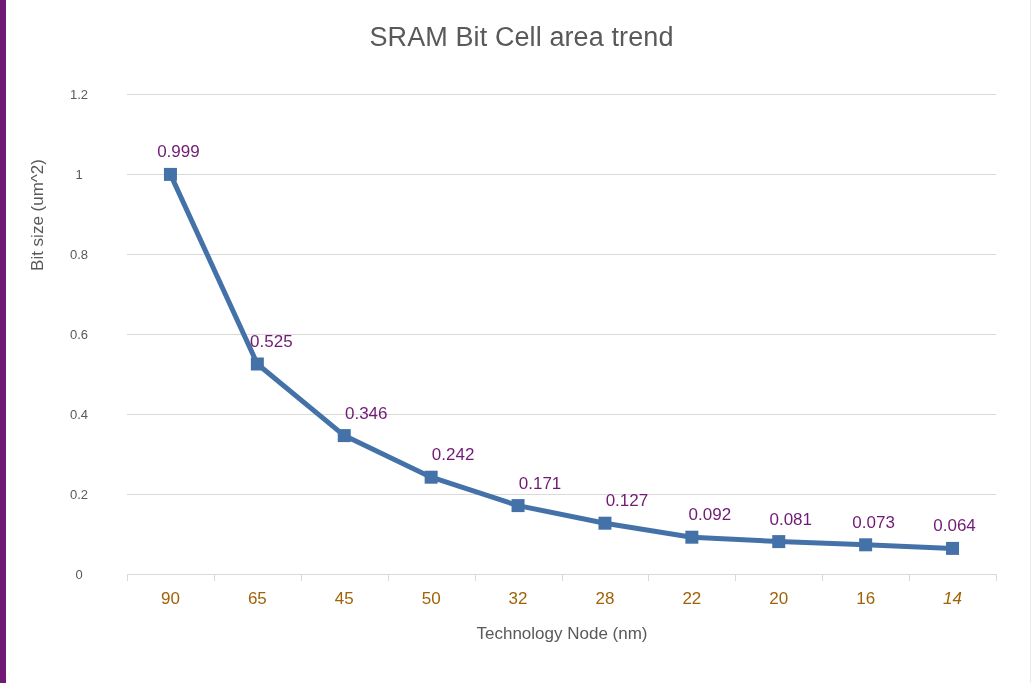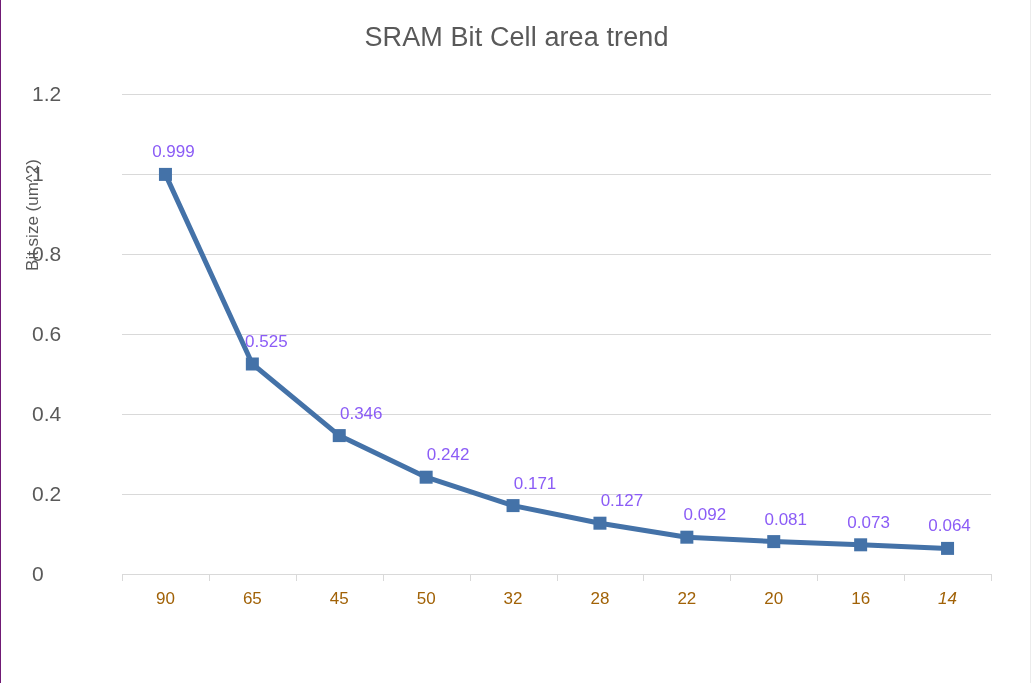--- a/index.html
+++ b/index.html
@@ -5,21 +5,21 @@
   html, body {
     margin: 0;
     padding: 0;
     background: #ffffff;
   }
   #chart-root {
     position: relative;
     width: 1031px;
     height: 683px;
     background: #ffffff;
-    border-left: 1px solid #701a75;
+    border-left: 6px solid #701a75;
     border-right: 1px solid #ececec;
     box-sizing: border-box;
     font-family: "Liberation Sans", sans-serif;
     overflow: hidden;
   }
 
   
   .chart-title {
     position: absolute;
     left: 0;
@@ -89,24 +89,24 @@
     position: absolute;
     top: 574px;
     width: 1px;
     height: 7px;
     background: #d9d9d9;
   }
 
   
   .y-tick-label {
     position: absolute;
-    right: 12px;
+    right: 0;
     width: 60px;
-    text-align: left;
-    font-size: 21px;
+    text-align: center;
+    font-size: 13px;
     color: #595959;
     transform: translateY(-50%);
     white-space: nowrap;
   }
   .y-tick-wrap {
     position: absolute;
     left: 43px;
     top: 0;
     width: 60px;
     height: 683px;
@@ -126,21 +126,21 @@
     position: absolute;
     left: 0;
     top: 0;
     width: 1031px;
     height: 683px;
     pointer-events: none;
   }
   .data-label {
     position: absolute;
     font-size: 17px;
-    color: #8b5cf6;
+    color: #701a75;
     white-space: nowrap;
     transform: translate(-50%, -100%);
   }
   .marker-hit {
     position: absolute;
     width: 18px;
     height: 18px;
     transform: translate(-50%, -50%);
   }
 </style>
@@ -148,20 +148,21 @@
 <body>
 
 <div id="chart-root">
 
   <div class="chart-title">SRAM Bit Cell area trend</div>
 
   <div class="y-axis-title">
     <span class="y-axis-title-inner">Bit size (um^2)</span>
   </div>
 
+  <div class="x-axis-title">Technology Node (nm)</div>
 
   <div class="plot-area" id="gridlines">
       <div class="gridline" style="top: 480px;"></div>
       <div class="gridline" style="top: 400px;"></div>
       <div class="gridline" style="top: 320px;"></div>
       <div class="gridline" style="top: 240px;"></div>
       <div class="gridline" style="top: 160px;"></div>
       <div class="gridline" style="top: 80px;"></div>
       <div class="gridline" style="top: 0px;"></div>
     </div>

